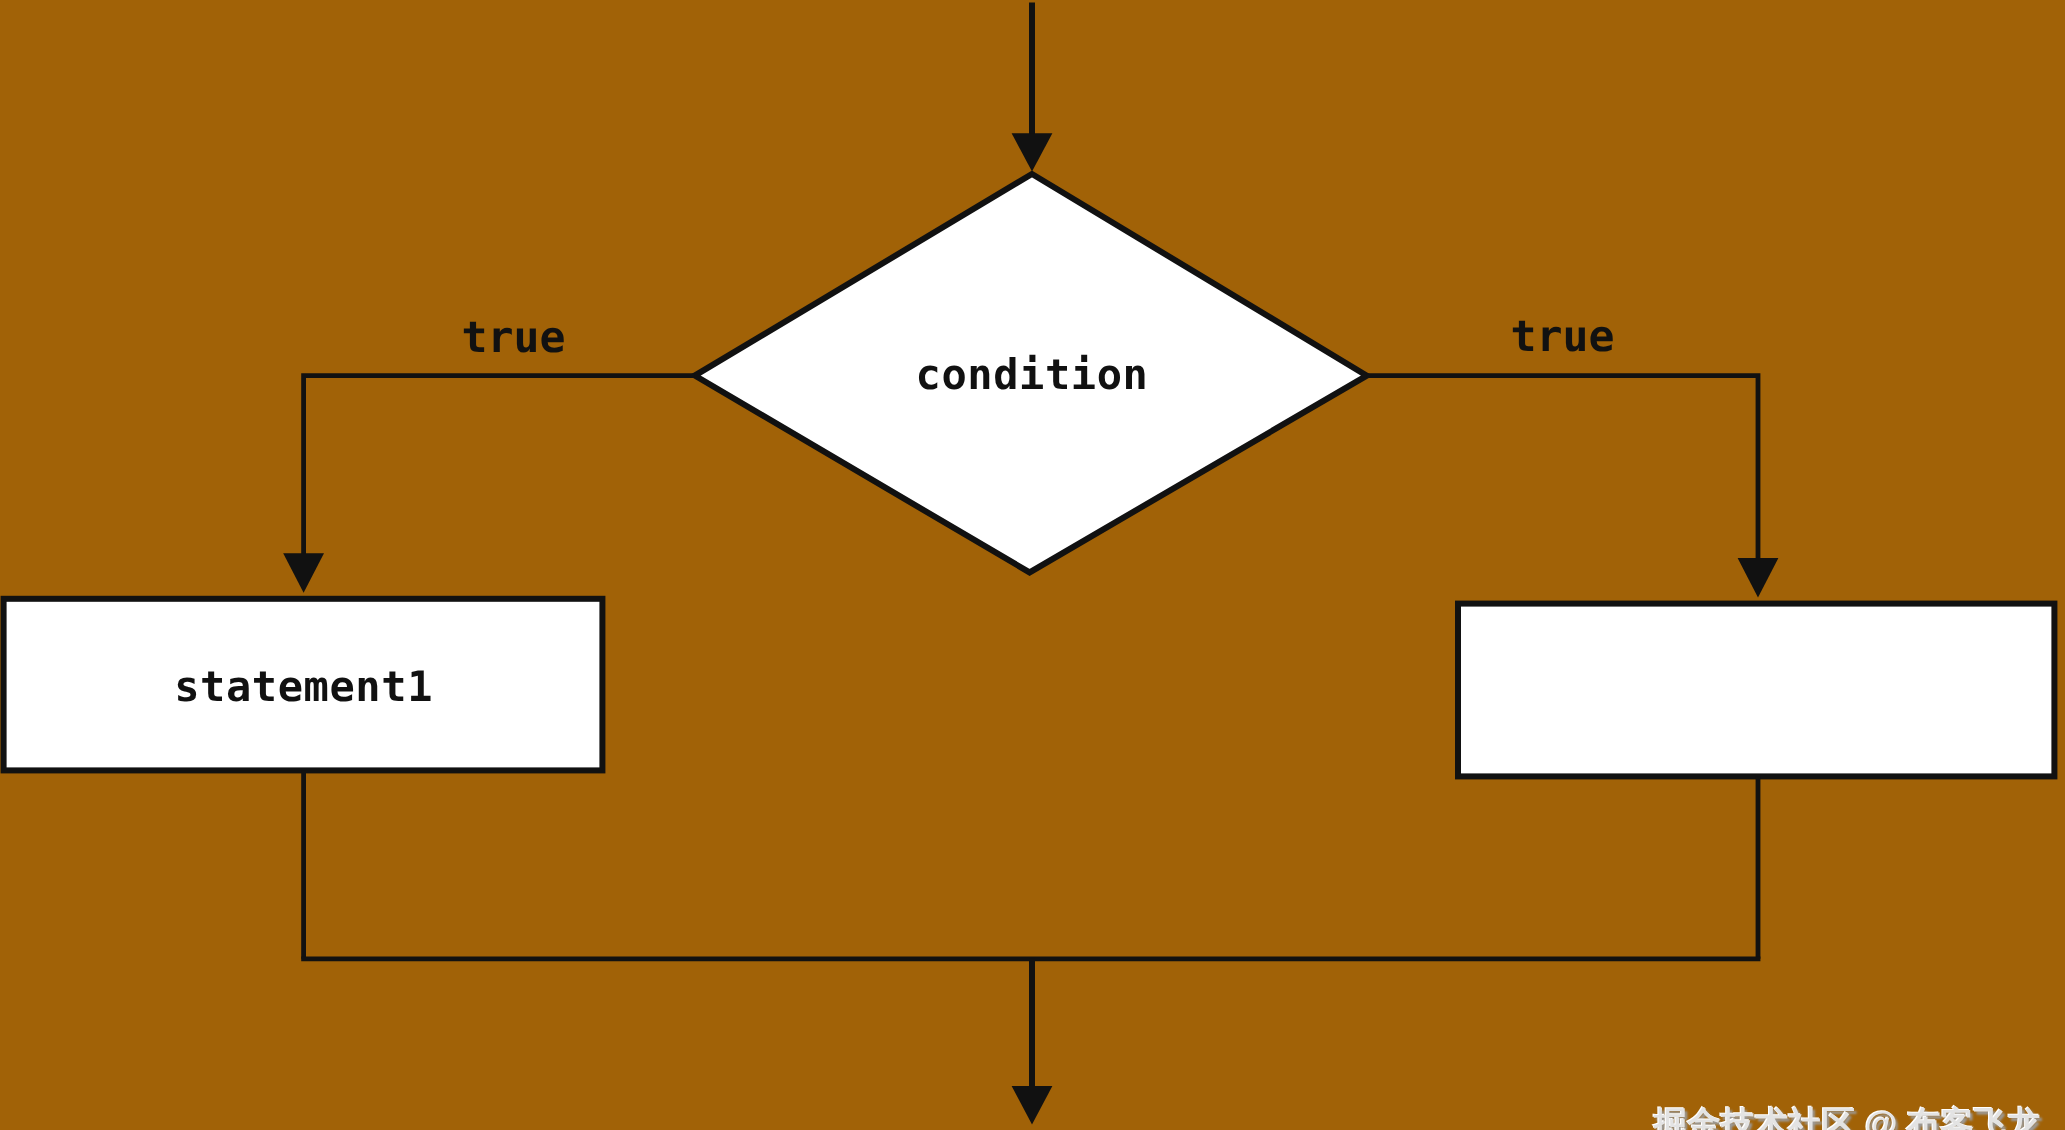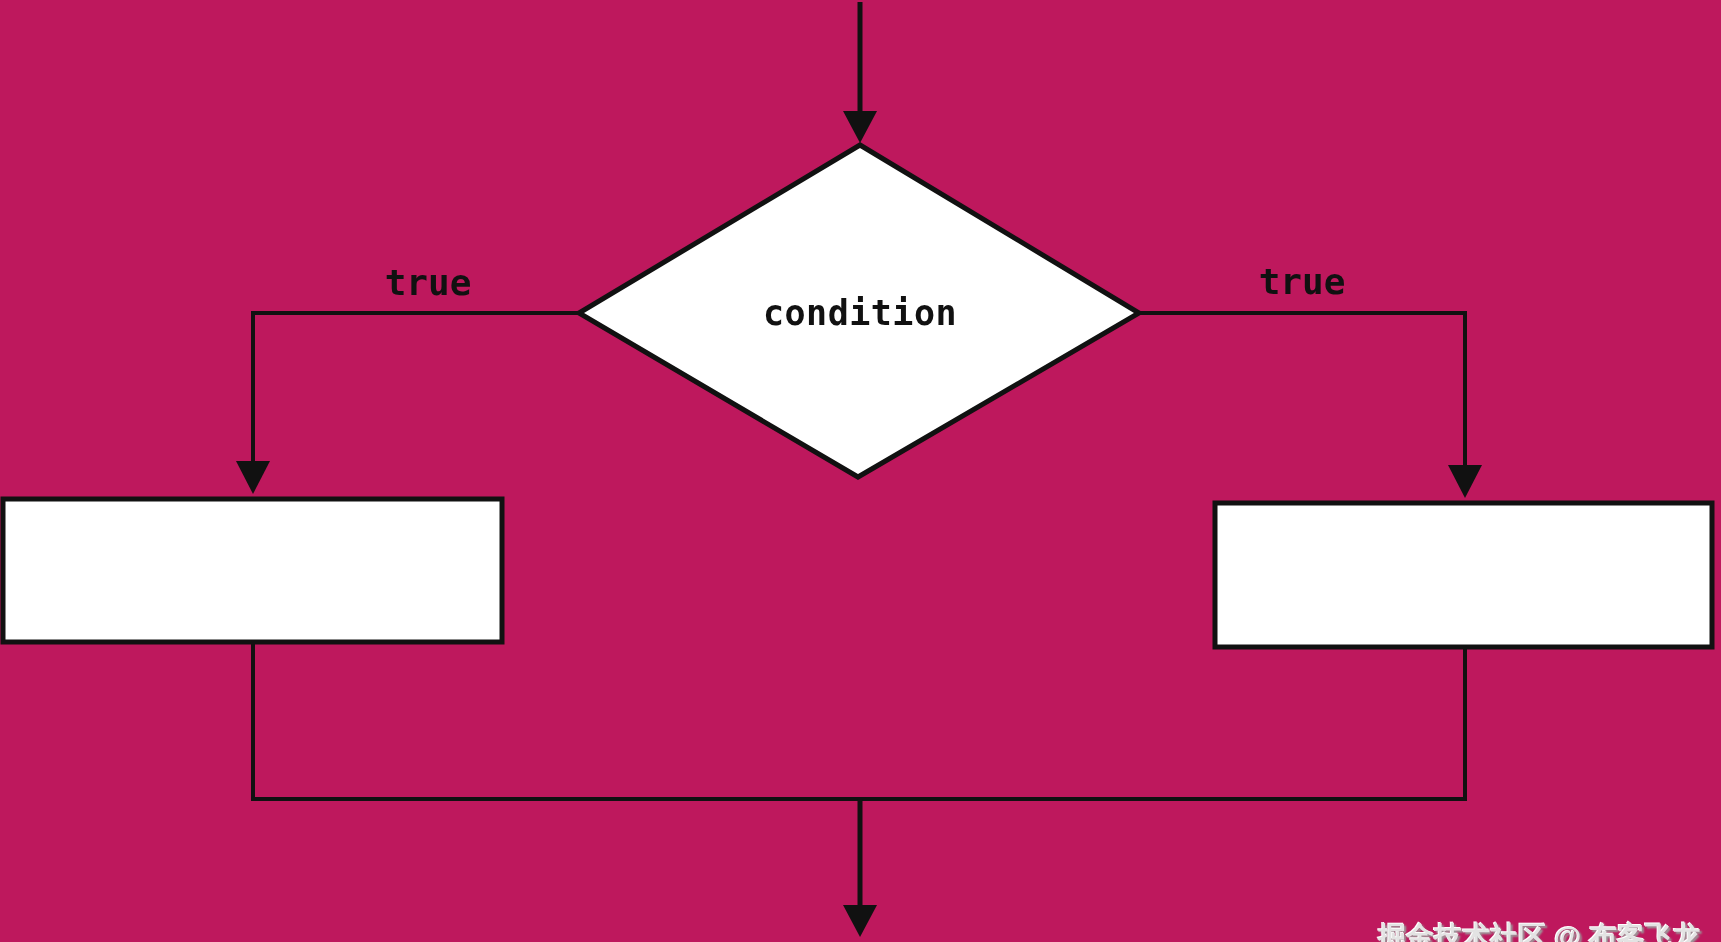--- a/index.html
+++ b/index.html
@@ -1,20 +1,20 @@
 <!DOCTYPE html>
 <html><head>
 <meta charset="utf-8">
 <style>
   html, body { margin: 0; padding: 0; background: #ffffff; }
   #stage {
     position: relative;
     width: 1721px;
     height: 942px;
-    background: #be185d;
+    background: #a16207;
     overflow: hidden;
     font-family: "DejaVu Sans Mono", "Liberation Mono", monospace;
   }
   #flow-svg { position: absolute; left: 0; top: 0; }
   #flow-svg .edge    { stroke: #111111; stroke-width: 4; fill: none; }
   #flow-svg .stem    { stroke: #111111; stroke-width: 5; fill: none; }
   #flow-svg .shape   { stroke: #111111; stroke-width: 5; fill: #ffffff; }
   #flow-svg .arrowhead { fill: #111111; stroke: none; }
   .node-label {
     position: absolute;
@@ -81,17 +81,18 @@
     <path class="stem" d="M860 799 V908"></path>
     <polygon class="arrowhead" points="843,905 877,905 860,937"></polygon>
   </svg>
 
   <div id="condition-label" class="node-label">condition</div>
 
   <div id="true-label" class="edge-label">true</div>
 
   <div id="false-label" class="edge-label">true</div>
 
+  <div id="statement1-label" class="node-label">statement1</div>
 
 
   <div id="watermark">掘金技术社区 @ 布客飞龙</div>
 
 </div>
 
 </body></html>

